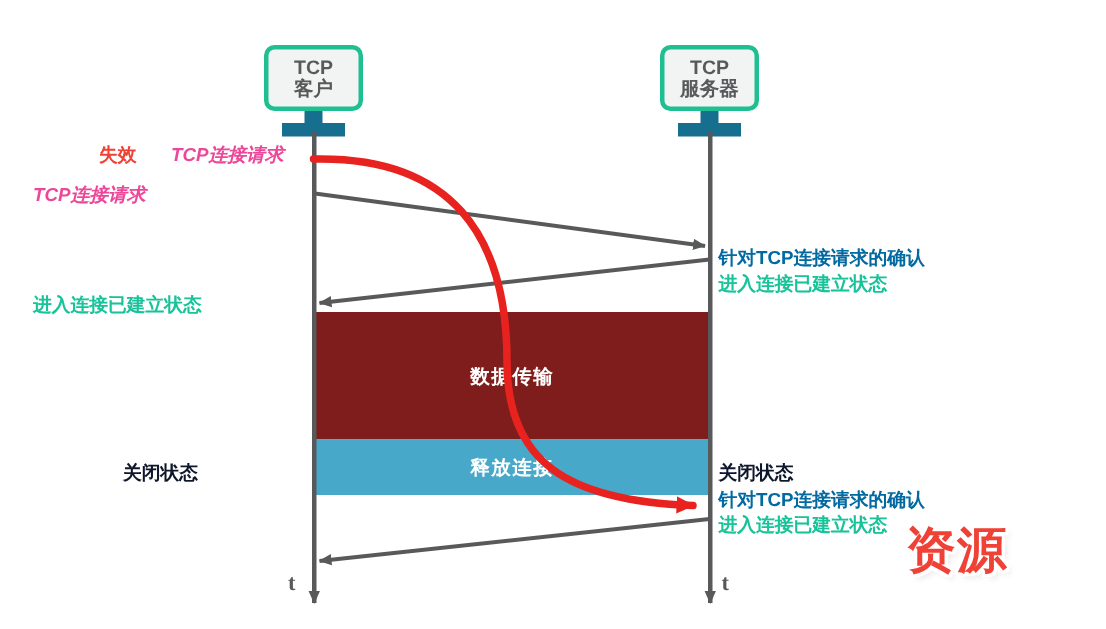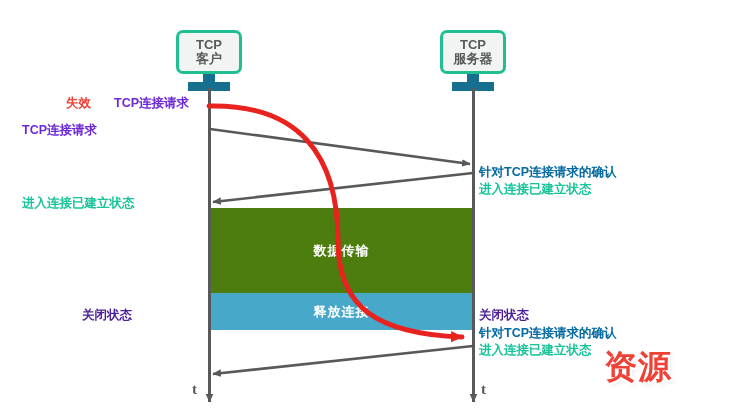--- a/index.html
+++ b/index.html
@@ -73,37 +73,37 @@
     display: flex;
     align-items: center;
     justify-content: center;
   }
   .block span {
     font-size: 13px;
     font-weight: bold;
     color: #ffffff;
     letter-spacing: 1px;
   }
-  #block-data { background: #4d7c0f; }
+  #block-data { background: #7f1d1d; }
   #block-release { background: #47a8c9; }
 
   
   .lbl {
     position: absolute;
     font-size: 12.5px;
     font-weight: bold;
     white-space: nowrap;
     line-height: 1.22;
   }
   .lbl.r { text-align: left; }
-  .c-orange { color: #6d28d9; }
+  .c-orange { color: #ec4899; font-style: italic; }
   .c-red    { color: #ef4136; }
   .c-teal   { color: #18c39a; }
   .c-purple { color: #0369a1; }
-  .c-gray   { color: #4c1d95; }
+  .c-gray   { color: #0f172a; }
 
   .axis-t {
     position: absolute;
     font-size: 15px;
     font-weight: bold;
     color: #58595b;
     font-family: "Liberation Serif", serif;
   }
 
   #waste {

